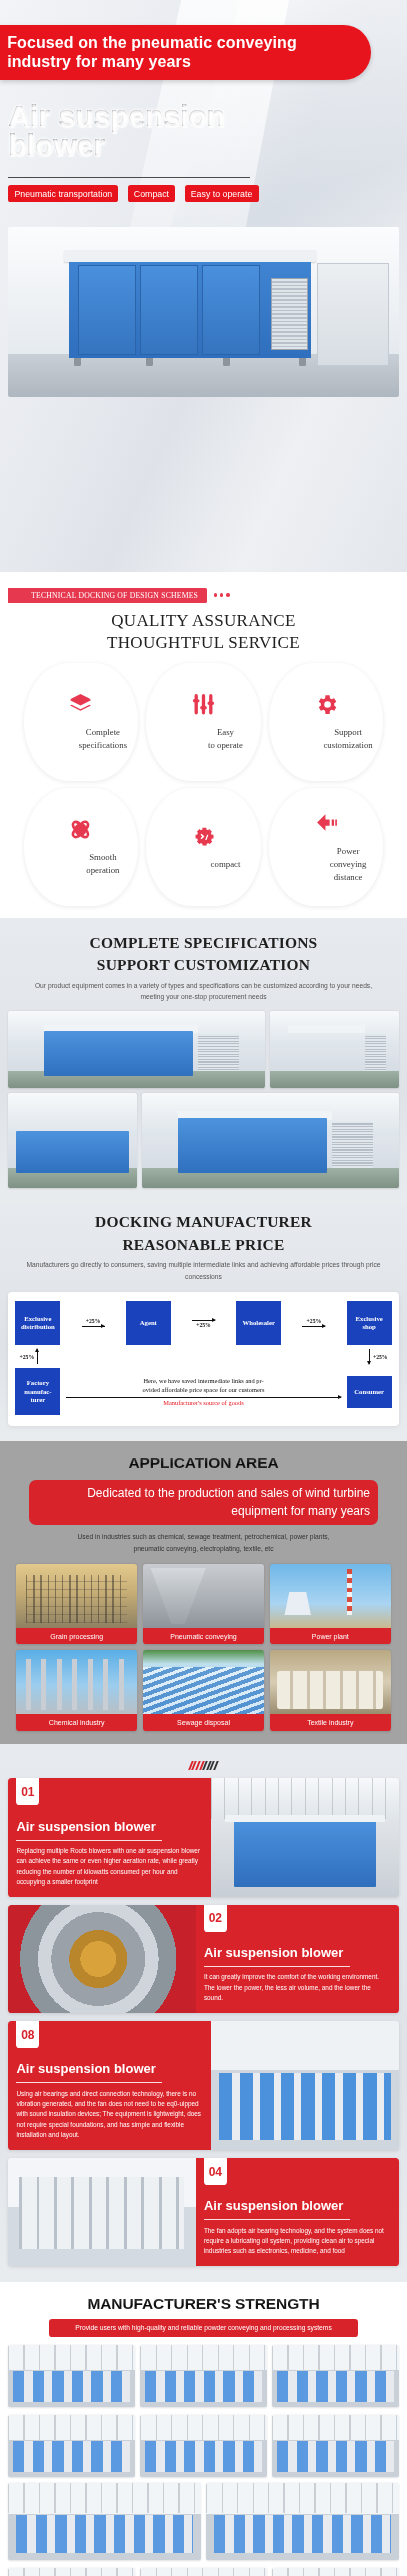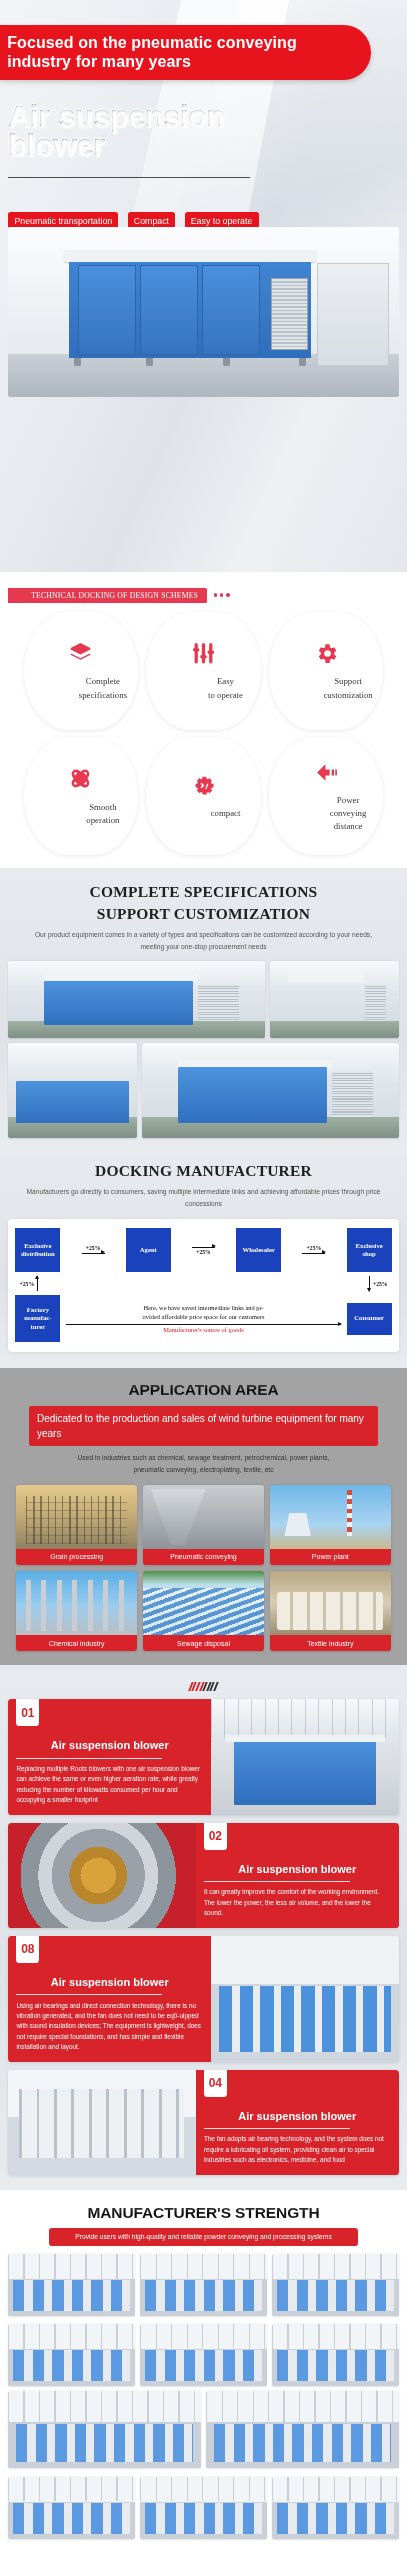--- a/index.html
+++ b/index.html
@@ -50,21 +50,21 @@
     color:#1b1b1b;
     text-shadow:0 0 2.1px #fff,0 0 4.1px #fff,1px 1.5px 1.5px rgba(255,255,255,.9);
     background:linear-gradient(180deg,#3a3a3a 0%,#0d0d0d 55%,#2b2b2b 100%);
     -webkit-background-clip:text;background-clip:text;
     -webkit-text-fill-color:transparent;
   }
   .hero-rule{
     position:absolute;left:8.2px;top:177px;width:242px;height:1px;background:#4a4a4a;
   }
   .hero-tags{
-    position:absolute;left:8.2px;top:212px;display:flex;gap:9.3px;
+    position:absolute;left:8.2px;top:185px;display:flex;gap:9.3px;
   }
   .hero-tag{
     background:#e8141d;color:#fff;border-radius:2.6px;
     font-size:8.8px;padding:3.6px 6.2px;white-space:nowrap;
   }
   
   .hero-photo{
     position:absolute;left:8.2px;top:227px;width:391px;height:170px;
     border-radius:2.1px;overflow:hidden;
     background:linear-gradient(180deg,#f4f6f8 0%,#e9edf1 100%);
@@ -194,22 +194,22 @@
   .fm-red{font-family:"Liberation Serif",serif;font-size:6.4px;color:#e8141d;}
 
   
   .big-head{
     text-align:center;font-size:15.5px;font-weight:bold;letter-spacing:-0.1px;
     background:linear-gradient(180deg,#4a4a4a 0%,#090909 58%,#3d3d3d 100%);
     -webkit-background-clip:text;background-clip:text;-webkit-text-fill-color:transparent;
     color:#111;
   }
   .red-band-text{
-    background:#d9232b;color:#fff;border-radius:2px;
-    text-align:left;font-size:10px;line-height:1.5;
+    background:#d9232b;color:#fff;border-radius:7px;
+    text-align:right;font-size:12px;line-height:1.5;
     padding:4.6px 8.2px;margin:7.2px 20.6px 0;
   }
   .plain-sub{
     text-align:center;font-size:6.7px;line-height:1.85;color:#333;
     margin-top:6.2px;padding:0 7.2px;
   }
 
   
   .app-grid{display:grid;grid-template-columns:repeat(3,1fr);gap:6.2px;padding:8.2px 8.2px 4.1px;}
   .app-card{border-radius:3.1px;overflow:hidden;box-shadow:0 0.5px 2.6px rgba(0,0,0,.14);}
@@ -235,21 +235,21 @@
   
   .slash{display:flex;justify-content:center;gap:1.5px;margin-top:4.1px;}
   .slash span{display:block;width:2.1px;height:8.8px;transform:skewX(-22deg);}
   .adv-row{display:flex;margin-top:8.2px;border-radius:3.6px;overflow:hidden;box-shadow:0 1px 3.6px rgba(0,0,0,.12);}
   .adv-red{background:#d9232b;color:#fff;width:52%;padding:8.2px 8.2px 9.3px;position:relative;}
   .adv-num{
     position:absolute;left:8.2px;top:0;width:23px;height:27px;background:#fff;
     border-radius:0 0 3.6px 3.6px;display:flex;align-items:center;justify-content:center;
     color:#d9232b;font-size:12px;font-weight:bold;
   }
-  .adv-title{margin-top:32px;font-size:11px;font-weight:bold;text-align:center;}
+  .adv-title{margin-top:32px;font-size:13px;font-weight:bold;}
   .adv-hr{width:78%;height:0.5px;background:rgba(255,255,255,.85);margin:6.2px 0 5.7px;}
   .adv-text{font-size:6.4px;line-height:1.62;}
   .adv-img{width:48%;position:relative;overflow:hidden;background:linear-gradient(180deg,#eef1f4,#c8ced5);}
   .adv-img.rev{order:-1;}
   .fac-roof{position:absolute;left:0;top:0;width:100%;height:34%;background:linear-gradient(180deg,#f6f8fa,#dfe5ea);}
   .fac-roof:after{content:"";position:absolute;inset:0;background:repeating-linear-gradient(90deg,rgba(150,160,170,.45) 0 1px,transparent 1px 13.4px);}
   .fac-mach{position:absolute;left:12%;top:36%;width:76%;height:56%;background:linear-gradient(180deg,#4b91dc,#2f6ebd);border-radius:1px;}
   .fac-mach:before{content:"";position:absolute;left:-6%;top:-9%;width:112%;height:11%;background:#f0f3f6;border-radius:1px;}
   .rotor{position:absolute;inset:0;background:radial-gradient(circle at 48% 50%, #d9a23a 0 16%, #b9862c 16% 26%, #9aa1a8 26% 42%, #cfd5db 42% 54%, #8c949c 54% 70%, #c6202a 70% 100%);}
   .warehouse{position:absolute;inset:0;background:linear-gradient(180deg,#eff2f5 0 38%,#cfd6dd 38% 100%);}
@@ -321,20 +321,24 @@
   <section class="section-pad">
     <div class="tech-banner">
       <div class="tech-pill">TECHNICAL DOCKING OF DESIGN SCHEMES</div>
       <div class="dots">
           <i></i>
           <i></i>
           <i></i>
         </div>
     </div>
 
+    <h2 class="serif-head">
+      <span class="l2">QUALITY ASSURANCE</span>
+      <span class="l2">THOUGHTFUL SERVICE</span>
+    </h2>
 
     <div class="pill-grid">
 
       <div class="pill-card">
         <span class="pill-icon">
           <svg viewBox="0 0 24 24">
               <path d="M12 2 2 7l10 5 10-5-10-5zm0 9.5L3.5 7.3 2 8l10 5 10-5-1.5-.7L12 11.5zm0 5L3.5 12.3 2 13l10 5 10-5-1.5-.7L12 16.5z"></path>
             </svg>
         </span>
         <span class="pill-label" style="white-space:pre-line">Complete
@@ -428,20 +432,21 @@
         <div class="m-white"></div>
         <div class="m-blue"></div>
         <div class="m-vent"></div>
       </div>
     </div>
   </section>
 
   <section class="band" style="padding-top:7.2px">
     <h2 class="band-title">
       <span style="display:block">DOCKING MANUFACTURER</span>
+      <span style="display:block">REASONABLE PRICE</span>
     </h2>
     <p class="band-sub">Manufacturers go directly to consumers, saving multiple intermediate links and achieving affordable prices through price concessions</p>
 
     <div class="flow-card">
 
       <div class="flow-row">
         <div class="fbox tall">Exclusive distribution</div>
         <div class="arrow-wrap">
           <span class="pct">+25%</span>
           <span class="arrow-h"></span>

